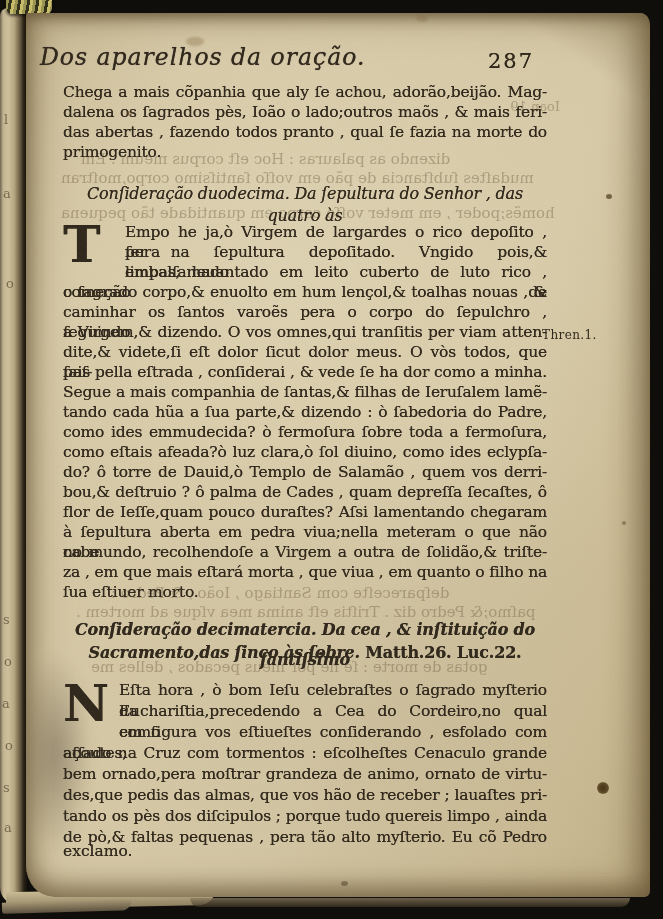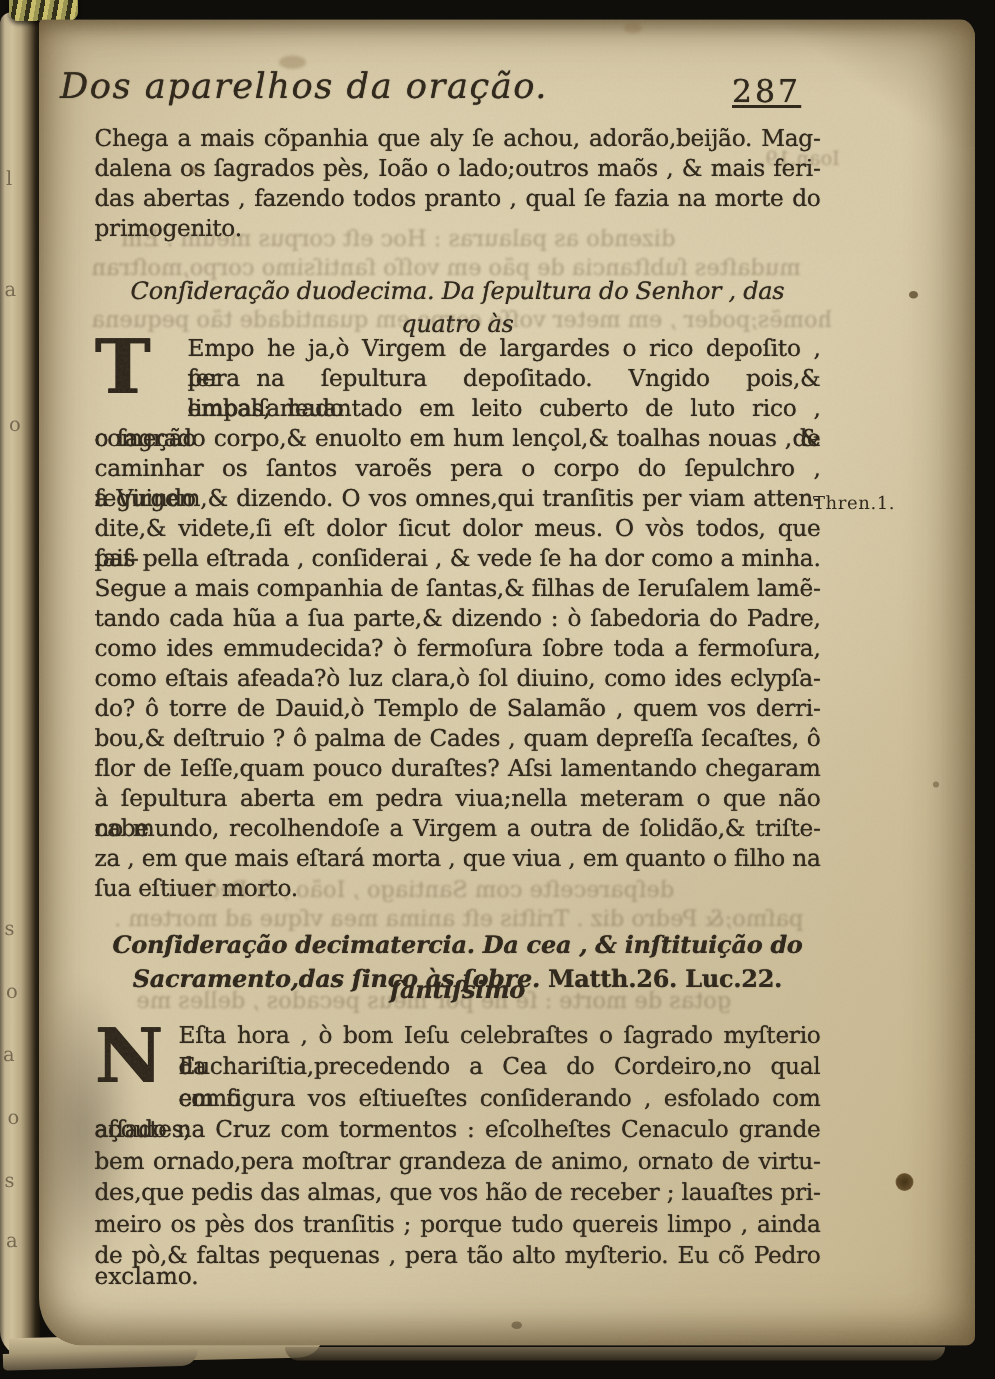--- a/index.html
+++ b/index.html
@@ -65,21 +65,21 @@
   .para2{left:37px;top:209px;width:484px;}
   .para3{left:37px;top:667px;width:484px;}
   .para3 .tline{height:21px;line-height:21px;}
   .dc{float:left;width:56px;height:40px;font-size:50px;line-height:44px;font-weight:bold;
       margin:1px 6px 0 0;text-shadow:.5px 0 0 currentColor;}
   .para3 .dc{width:50px;height:42px;line-height:46px;}
   .running-title{left:14px;top:30px;width:484px;text-align:left;
       font-style:italic;font-weight:400;font-size:23.5px;letter-spacing:1px;
       text-shadow:0 0 .7px rgba(43,35,24,.9);}
   .page-number{left:462px;top:36px;font-size:21px;letter-spacing:2px;
-      text-shadow:0 0 .6px rgba(43,35,24,.9);text-decoration:underline;}
+      text-shadow:0 0 .6px rgba(43,35,24,.9);}
   .margin-note{left:516px;top:315px;font-size:12px;letter-spacing:.4px;}
   .catchword{left:37px;top:829px;width:497px;text-align:left;font-size:15.5px;
       text-shadow:0 0 .6px rgba(43,35,24,.85);}
   
   .ghosts{position:absolute;inset:0;pointer-events:none;}
   .ghost{position:absolute;transform:scaleX(-1);color:rgba(108,90,62,.42);
      filter:blur(.7px);font-size:15px;white-space:nowrap;}
   .ghost:nth-child(1){left:55px;top:137px;}
   .ghost:nth-child(2){left:35px;top:156px;}
   .ghost:nth-child(3){left:35px;top:191px;}
@@ -181,21 +181,21 @@
       </div>
 
     <div class="block para3">
       <div class="dc">N</div>
     <div class="tline"><span>Eſta hora , ò bom Ieſu celebraſtes o ſagrado myſterio da</span></div>
         <div class="tline"><span>Euchariſtia,precedendo a Cea do Cordeiro,no qual como</span></div>
         <div class="tline"><span>em figura vos eſtiueſtes conſiderando , esfolado com açoutes;</span></div>
         <div class="tline"><span>aſſado na Cruz com tormentos : eſcolheſtes Cenaculo grande</span></div>
         <div class="tline"><span>bem ornado,pera moſtrar grandeza de animo, ornato de virtu-</span></div>
         <div class="tline"><span>des,que pedis das almas, que vos hão de receber ; lauaſtes pri-</span></div>
-        <div class="tline"><span>meiro os pès dos tranſitis ; porque tudo quereis limpo , ainda</span></div>
+        <div class="tline"><span>tando os pès dos diſcipulos ; porque tudo quereis limpo , ainda</span></div>
         <div class="tline"><span>de pò,&amp; faltas pequenas , pera tão alto myſterio. Eu cõ Pedro</span></div>
       </div>
 
     <div class="block catchword">exclamo.</div>
 
     <div class="stain st1"></div>
     <div class="stain st2"></div>
     <div class="stain st3"></div>
     <div class="stain st4"></div>
     <div class="stain st5"></div>

